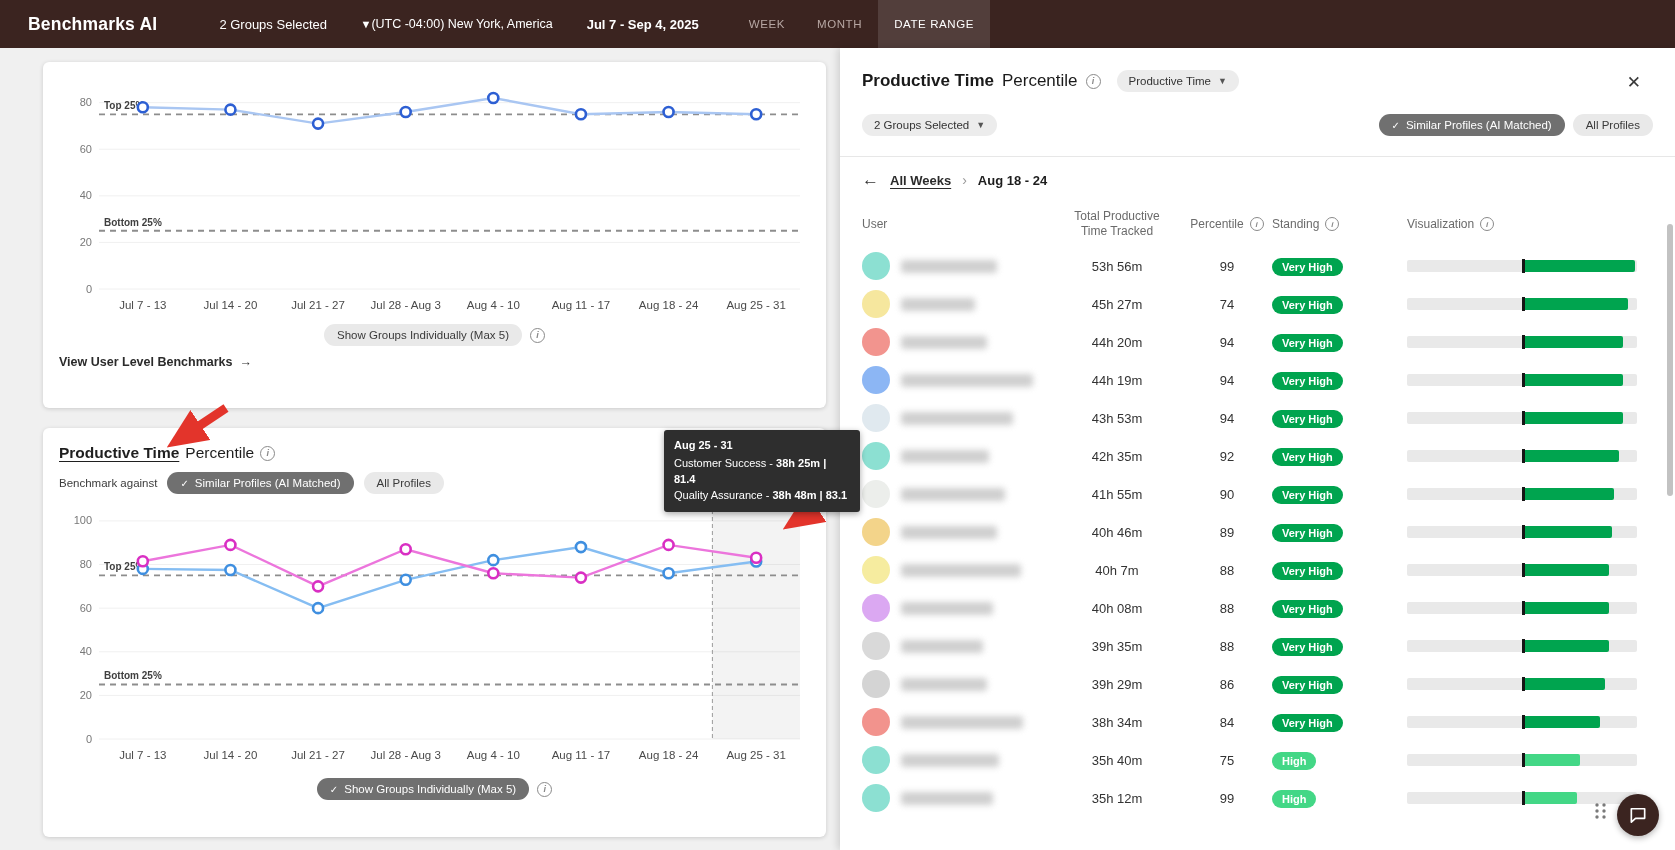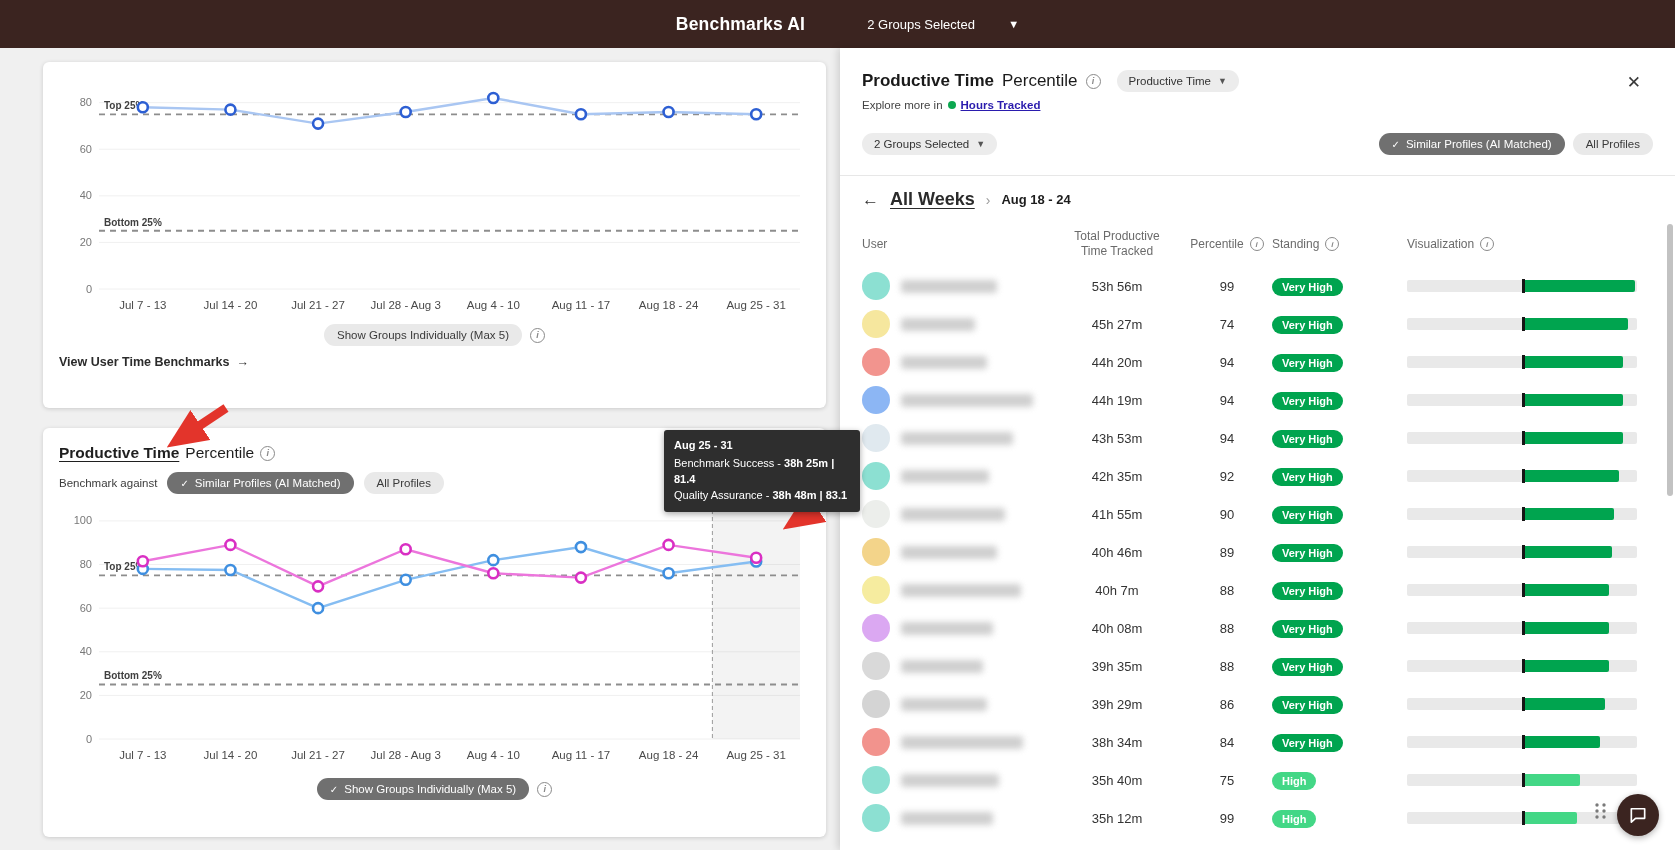--- a/index.html
+++ b/index.html
@@ -1,20 +1,20 @@
 <!DOCTYPE html>
 <html><head>
 <meta charset="utf-8">
 <style>
   * { box-sizing: border-box; margin: 0; padding: 0; }
   html,body { width:1675px; height:850px; overflow:hidden; font-family:"Liberation Sans", sans-serif; background:#f0f0f0; }
   .app { width:1675px; height:850px; display:flex; flex-direction:column; }
 
   
-  .topbar { height:48px; background:#3b2420; color:#fff; display:flex; align-items:center; justify-content:center; padding:0 0 0 20px; flex:none; }
+  .topbar { height:48px; background:#3b2420; color:#fff; display:flex; align-items:center; justify-content:flex-start; padding:0 0 0 28px; flex:none; }
   .tb-left { display:flex; align-items:center; }
   .tb-title { font-size:17.5px; font-weight:700; letter-spacing:.2px; }
   .tb-groups { display:flex; align-items:center; justify-content:space-between; width:152px; margin-left:62px; font-size:13px; cursor:pointer; }
   .tb-groups .caret { font-size:11px; }
   .tb-right { display:flex; align-items:center; height:48px; }
   .tb-tz { font-size:12.5px; margin-right:34px; }
   .tb-date { font-size:13px; font-weight:700; margin-right:34px; cursor:pointer; }
   .tb-tab { height:48px; display:flex; align-items:center; padding:0 16px; font-size:11.5px; letter-spacing:.6px; color:#b7a7a3; cursor:pointer; }
   .tb-tab.active { color:#fff; background:rgba(255,255,255,.12); }
 
@@ -61,21 +61,21 @@
   .chip .caret { font-size:9px; color:#555; }
   .p-explore { display:flex; align-items:center; gap:5px; padding:7px 22px 0; font-size:11.5px; color:#444; }
   .green-dot { width:8px; height:8px; border-radius:50%; background:#0ca750; display:inline-block; }
   .explore-link { color:#2a1cae; font-weight:700; text-decoration:underline; cursor:pointer; }
   .p-controls { display:flex; align-items:center; justify-content:space-between; padding:22px 22px 0; }
   .p-controls .chip { margin-left:0; }
   .p-controls-right { display:flex; align-items:center; gap:8px; }
   .p-divider { border:none; border-top:1px solid #e7e7e7; margin-top:20px; }
   .breadcrumb { display:flex; align-items:center; gap:11px; padding:13px 22px 2px; }
   .back-arrow { font-size:17px; color:#333; cursor:pointer; }
-  .bc-link { font-size:18px; font-weight:600; color:#2b2b2b; text-decoration:underline; text-underline-offset:3px; cursor:pointer; }
+  .bc-link { font-size:13px; font-weight:600; color:#2b2b2b; text-decoration:underline; text-underline-offset:3px; cursor:pointer; }
   .bc-sep { font-size:14px; color:#9a9a9a; }
   .bc-current { font-size:13px; font-weight:700; color:#1d1d1d; }
 
   .thead, .trow { display:grid; grid-template-columns:190px 130px 90px 135px 1fr; align-items:center; padding:0 23px 0 22px; }
   .thead { margin-top:17px; font-size:12px; color:#6b6b6b; }
   .th-time { text-align:center; width:112px; justify-self:center; line-height:1.25; }
   .th-pct, .th-standing, .th-viz { display:flex; align-items:center; gap:6px; }
   .th-pct { justify-content:center; }
   .info-icon.small { width:14px; height:14px; font-size:8px; }
   .tbody { margin-top:8px; }
@@ -98,20 +98,27 @@
 
 <div class="app">
 
   <header class="topbar">
     <div class="tb-left">
       <div class="tb-title">Benchmarks AI</div>
       <div class="tb-groups">
         <span>2 Groups Selected</span>
         <span class="caret">▼</span>
       </div>
+    </div>
+    <div class="tb-right">
+      <span class="tb-tz">(UTC -04:00) New York, America</span>
+      <span class="tb-date">Jul 7 - Sep 4, 2025</span>
+      <span class="tb-tab">WEEK</span>
+      <span class="tb-tab">MONTH</span>
+      <span class="tb-tab active">DATE RANGE</span>
     </div>
   </header>
 
   <div class="content">
 
     <div class="left-col">
 
       <section class="card card1">
         <svg id="chart1" width="755" height="244" viewBox="0 0 755 244">
             <line x1="42" x2="743" y1="217" y2="217" stroke="#f0f0f0"></line>
@@ -146,21 +153,21 @@
             <text class="cx" x="611.5625" y="237" text-anchor="middle">Aug 18 - 24</text>
             <text class="cx" x="699.1875" y="237" text-anchor="middle">Aug 25 - 31</text>
           </svg>
         <div class="pill-row">
           <button class="pill light">
             <span>Show Groups Individually (Max 5)</span>
           </button>
           <span class="info-icon">i</span>
         </div>
         <a class="view-link">
-          <span>View User Time Benchmarks</span>
+          <span>View User Level Benchmarks</span>
           <span>→</span>
         </a>
       </section>
 
       <section class="card card2">
         <div class="c2-head">
           <span class="c2-title-link">Productive Time</span>
           <span class="c2-title-rest">Percentile</span>
           <span class="info-icon">i</span>
         </div>
@@ -222,21 +229,21 @@
           <button class="pill dark">
             <span class="check">✓</span>
             <span>Show Groups Individually (Max 5)</span>
           </button>
           <span class="info-icon">i</span>
         </div>
       </section>
 
       <div class="tooltip">
         <div class="tt-title">Aug 25 - 31</div>
-        <div class="tt-line"><span>Benchmark Success - </span><b>38h 25m | 81.4</b></div>
+        <div class="tt-line"><span>Customer Success - </span><b>38h 25m | 81.4</b></div>
         <div class="tt-line"><span>Quality Assurance - </span><b>38h 48m | 83.1</b></div>
       </div>
 
       <svg class="red-arrow arrow1" width="86" height="58" viewBox="0 0 86 58">
         <defs>
             <marker id="rh1" markerWidth="4.5" markerHeight="4" refX="3" refY="2" orient="auto">
               <path d="M0,0 L4.5,2 L0,4 Z" fill="#e3342b"></path>
             </marker>
           </defs>
         <line x1="78" y1="8" x2="30" y2="40" stroke="#e3342b" stroke-width="9" marker-end="url(#rh1)"></line>
@@ -257,25 +264,20 @@
       <div class="p-head">
         <span class="p-title-bold">Productive Time</span>
         <span class="p-title-rest">Percentile</span>
         <span class="info-icon">i</span>
         <button class="chip">
           <span>Productive Time</span>
           <span class="caret">▼</span>
         </button>
       </div>
 
-      <div class="p-explore">
-        <span>Explore more in</span>
-        <span class="green-dot"></span>
-        <a class="explore-link">Hours Tracked</a>
-      </div>
 
       <div class="p-controls">
         <button class="chip">
           <span>2 Groups Selected</span>
           <span class="caret">▼</span>
         </button>
         <div class="p-controls-right">
           <button class="pill dark">
             <span class="check">✓</span>
             <span>Similar Profiles (AI Matched)</span>

